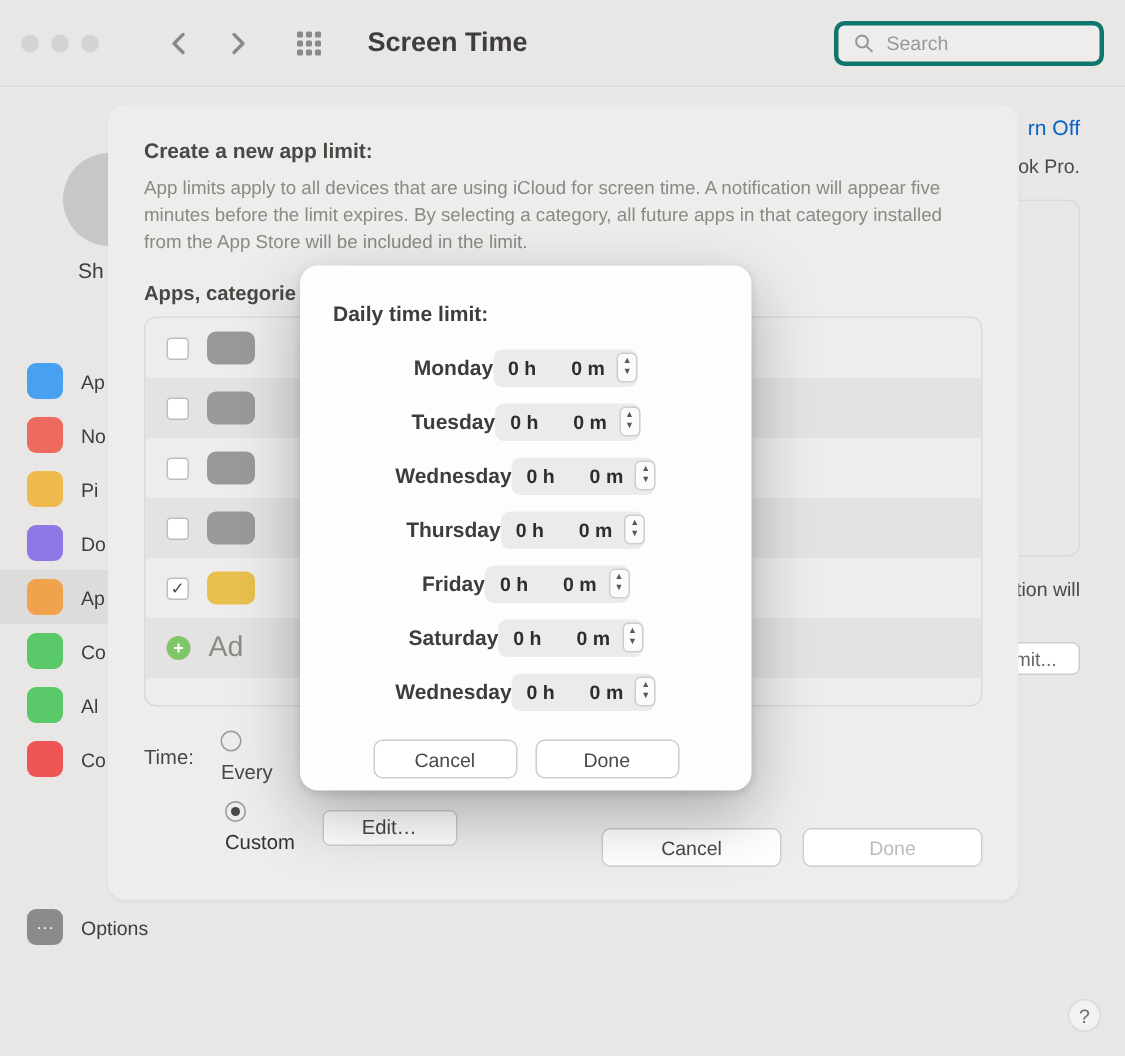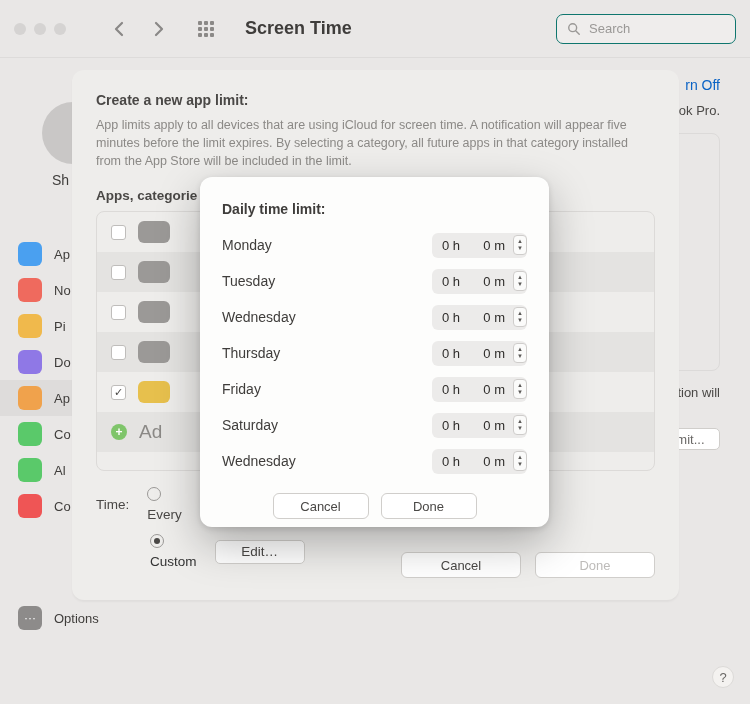--- a/index.html
+++ b/index.html
@@ -43,21 +43,21 @@
     margin: 0 10px 0 4px;
   }
   .grid-icon span { background: #8b8987; border-radius: 1px; }
   .title {
     font-size: 18px; font-weight: 600; color: #3f3d3b;
   }
   .spacer { flex: 1; }
   .search {
     width: 180px; height: 30px;
     background: #efedec;
-    border: 1px solid #0f766e;
+    border: 3px solid #0f766e;
     border-radius: 7px;
     display: flex; align-items: center;
     padding: 0 10px;
     color: #9a9896;
     gap: 8px;
   }
   .search svg { width: 14px; height: 14px; fill: #9a9896; }
   .search span { font-size: 13px; }
 
   
@@ -208,30 +208,31 @@
     display: inline-flex; align-items: center; justify-content: center;
     font-size: 13px; color: #4a4846;
     background: #fff; border: 1px solid #d0cecb;
   }
   .btn.disabled { color: #bdbbb9; }
 
   
   .modal2 {
     position: absolute;
     left: 200px; top: 177px;
-    width: 349px; height: 350px;
+    width: 301px; height: 350px;
     background: #fdfdfc;
     border-radius: 12px;
     box-shadow: 0 16px 44px rgba(0,0,0,0.28), 0 2px 6px rgba(0,0,0,0.12);
     padding: 24px 22px 18px 22px;
   }
   .m2-title { font-weight: 600; font-size: 14px; color: #3f3d3b; margin-bottom: 10px;}
   .m2-row {
-    display: flex; align-items: center; justify-content: space-between;
+    display: flex; align-items: center; justify-content: center;
     height: 36px;
+    font-weight: bold;
   }
   .m2-day { color: #3f3d3b; font-size: 14px; }
   .m2-field {
     display: flex; align-items: center;
     background: #ecebea;
     border-radius: 6px;
     height: 25px;
     padding: 0 0 0 10px;
     gap: 8px;
     font-size: 13px;

